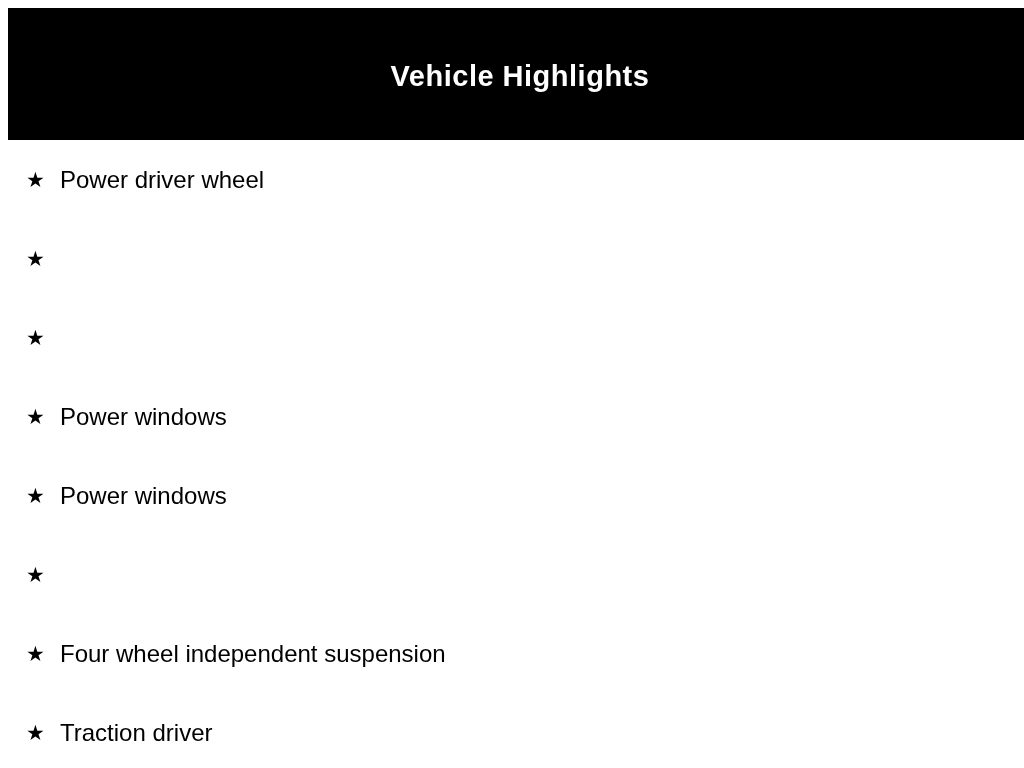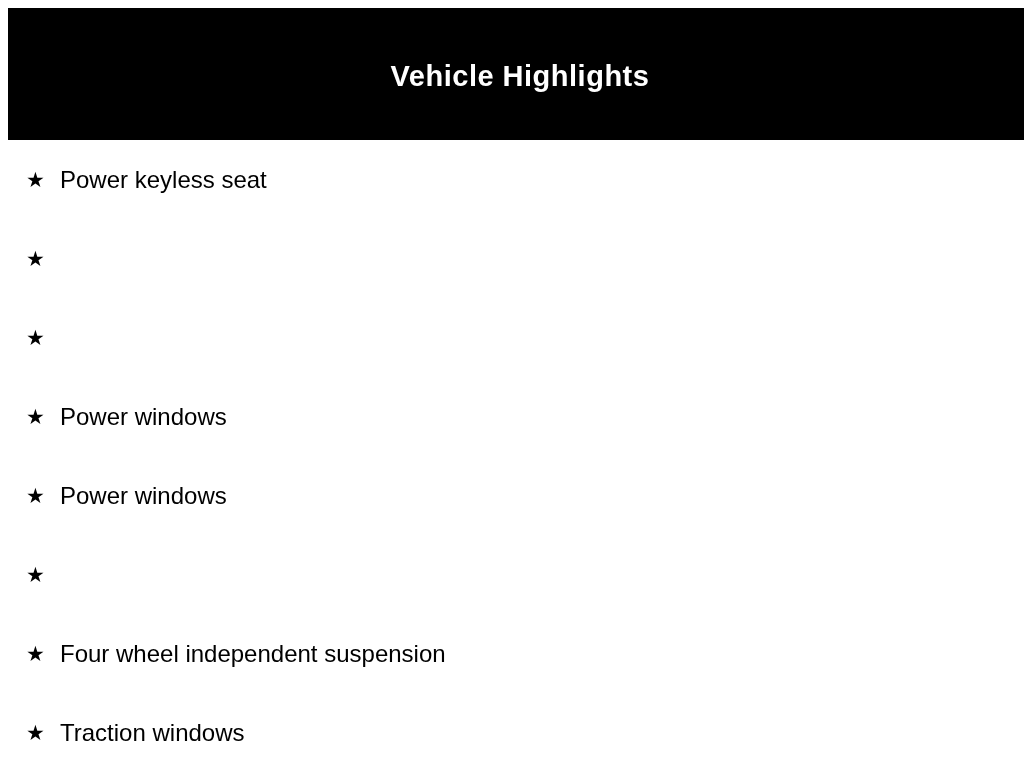--- a/index.html
+++ b/index.html
@@ -55,21 +55,21 @@
 </head>
 <body>
 
 <div class="header">
   <div class="header-title">Vehicle Highlights</div>
 </div>
 
 <ul class="highlights-list">
   <li class="highlight-item">
     <span class="bullet">★</span>
-    <span class="item-label">Power keyless seat</span>
+    <span class="item-label">Power driver wheel</span>
   </li>
 
   <li class="highlight-item">
     <span class="bullet">★</span>
   </li>
 
   <li class="highlight-item">
     <span class="bullet">★</span>
   </li>
 
@@ -87,15 +87,15 @@
     <span class="bullet">★</span>
   </li>
 
   <li class="highlight-item">
     <span class="bullet">★</span>
     <span class="item-label">Four wheel independent suspension</span>
   </li>
 
   <li class="highlight-item">
     <span class="bullet">★</span>
-    <span class="item-label">Traction windows</span>
+    <span class="item-label">Traction driver</span>
   </li>
 </ul>
 
 </body></html>

